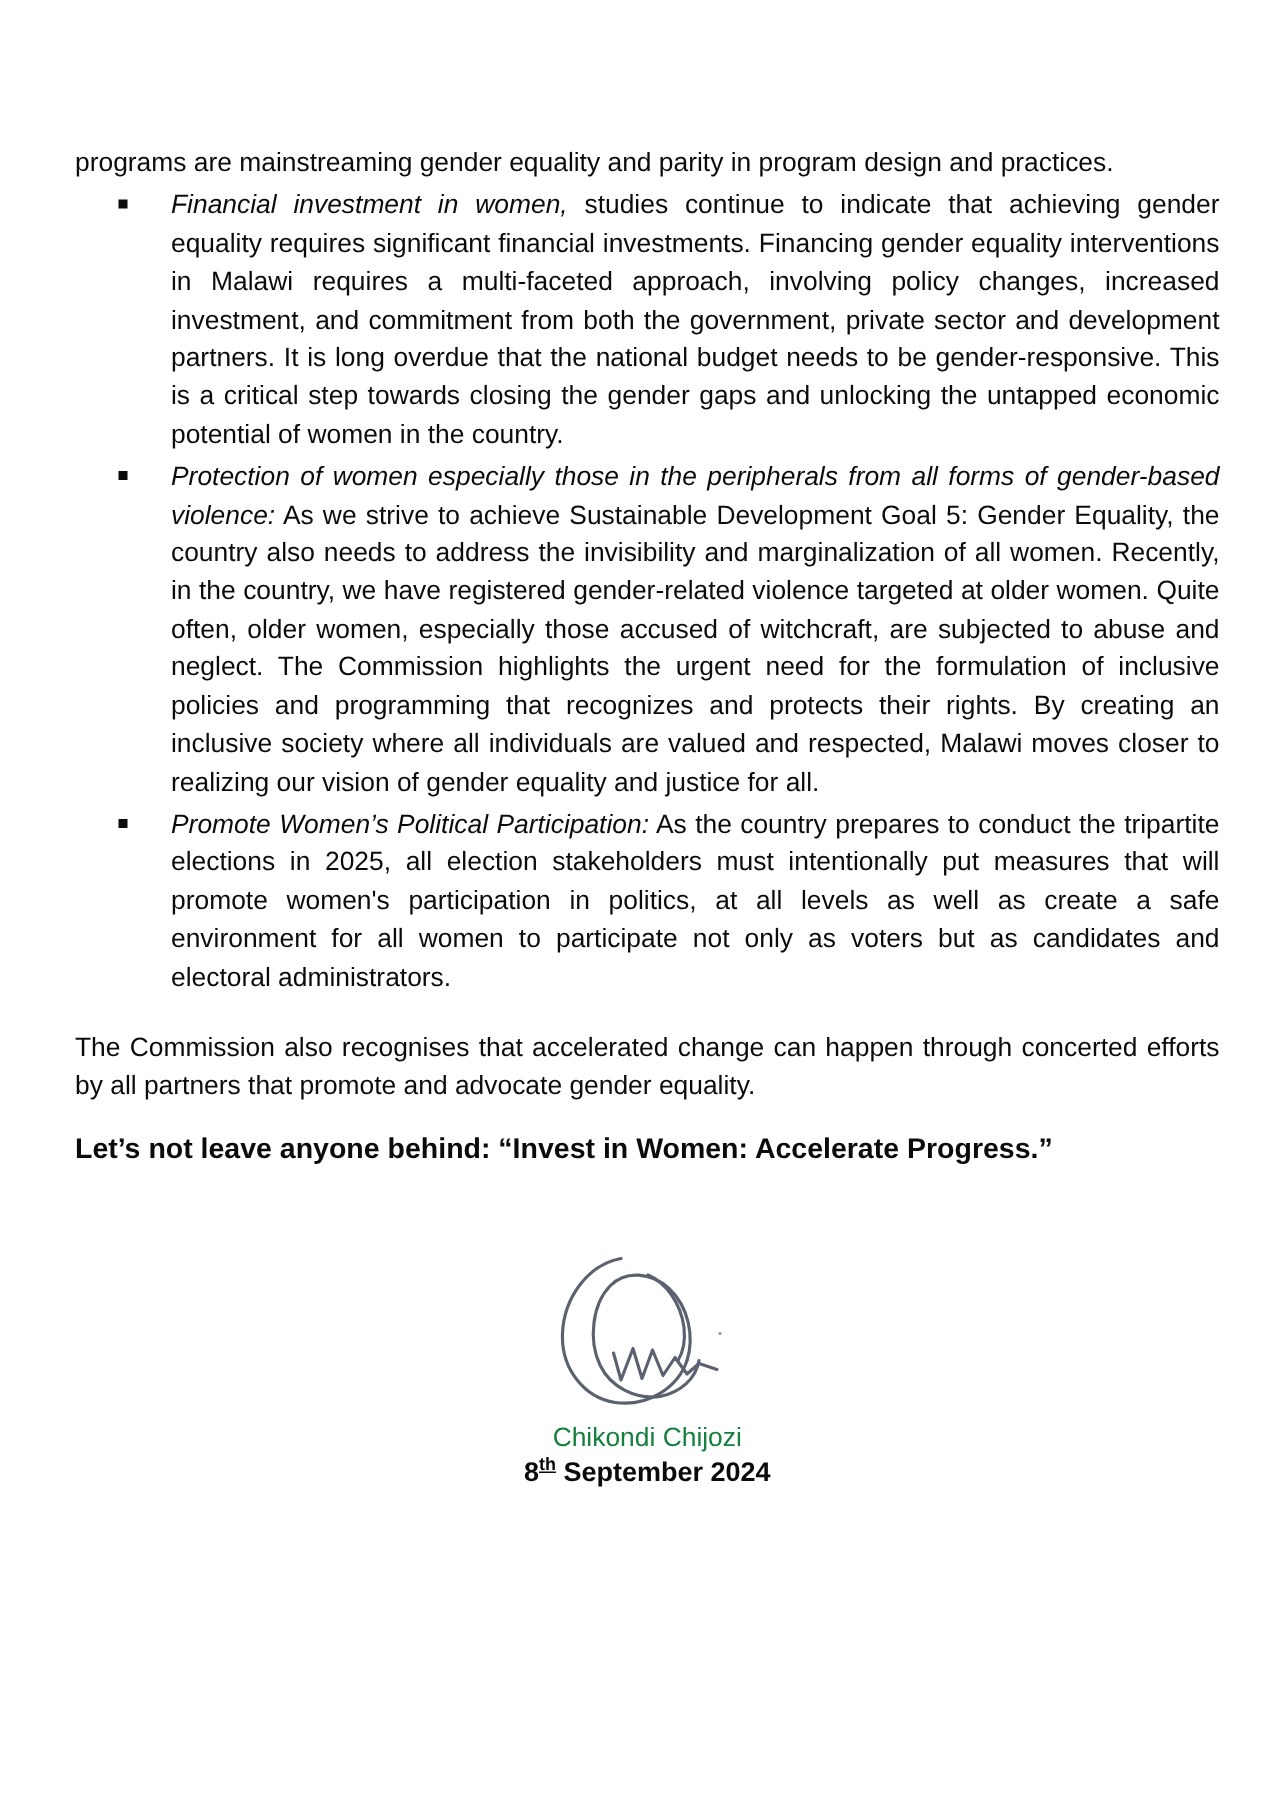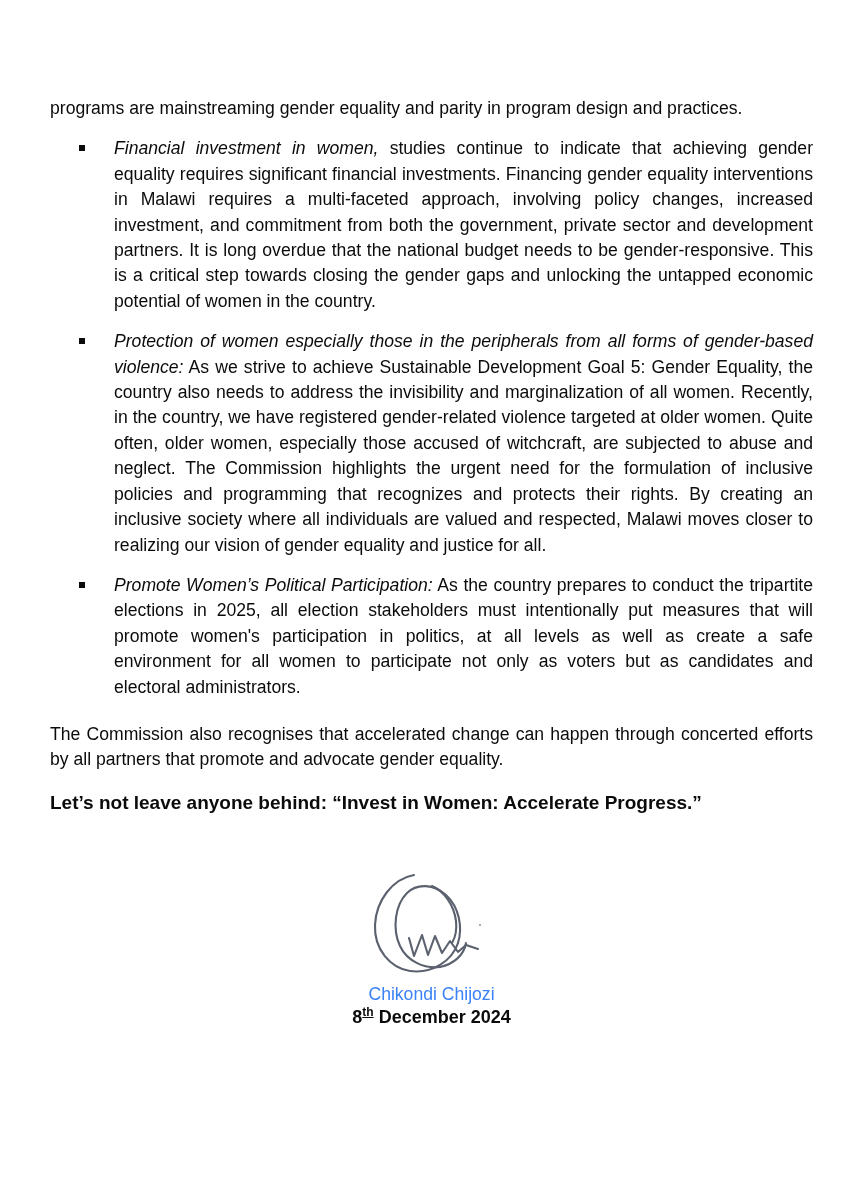--- a/index.html
+++ b/index.html
@@ -37,21 +37,21 @@
 
   
   .bullet-list {
     list-style: none;
     margin: 0;
     padding: 0;
   }
   .bullet-item {
     position: relative;
     padding-left: 64px;
-    margin-top: 15px;
+    margin-top: 3px;
     font-size: 17.6px;
     line-height: 25.4px;
     text-align: justify;
     text-justify: inter-word;
   }
   .bullet-marker {
     position: absolute;
     left: 29px;
     top: 9px;
     width: 6px;
@@ -86,21 +86,21 @@
     align-items: center;
     height: 120px;
   }
   .signature-svg {
     display: block;
   }
   .sig-name {
     font-size: 17.6px;
     line-height: 23px;
     font-weight: normal;
-    color: #3b82f6;
+    color: #15803d;
   }
   .sig-role {
     font-size: 18px;
     line-height: 23px;
     font-weight: bold;
     color: #0b0b0b;
   }
   .sig-date {
     font-size: 18px;
     line-height: 23px;
@@ -149,17 +149,17 @@
             <path d="M52 12 C30 16, 14 38, 13 62 C12 86, 28 105, 48 108 C70 111, 90 98, 96 80"></path>
             <path d="M96 80 C101 64, 97 44, 84 32 C72 21, 55 20, 45 30 C33 42, 30 66, 38 83 C45 98, 62 106, 78 104"></path>
             <path d="M78 104 C92 101, 102 92, 104 80"></path>
             <path d="M70 23 C82 28, 92 42, 94 58 C95 67, 93 75, 90 80"></path>
             <path d="M47 75 L52 93 L60 72 L66 92 L73 73 L80 90 L88 78 L96 89 L104 82 L116 86"></path>
           </g>
           <circle cx="118" cy="62" r="1" fill="#8c8f99"></circle>
         </svg>
       </div>
       <div class="sig-name">Chikondi Chijozi</div>
-      <div class="sig-date"><span>8</span><sup>th</sup><span> December 2024</span></div>
+      <div class="sig-date"><span>8</span><sup>th</sup><span> September 2024</span></div>
     </div>
 
   </div>
 </div>
 
 </body></html>

